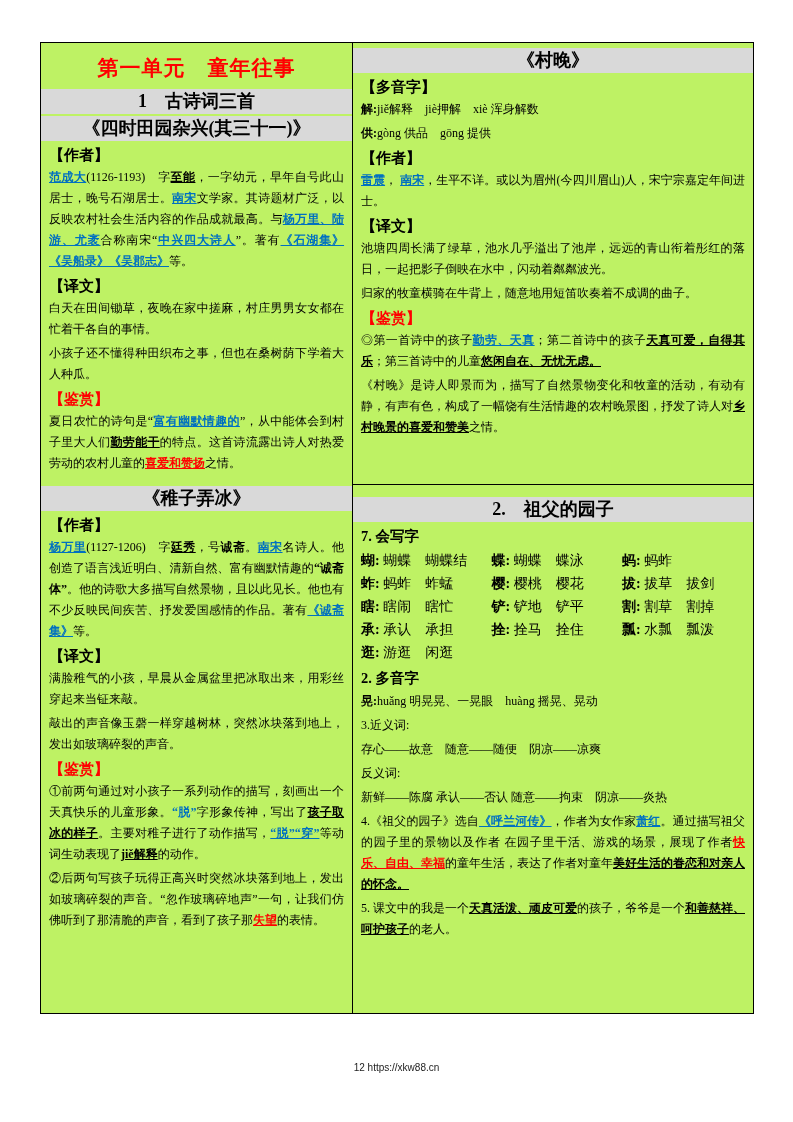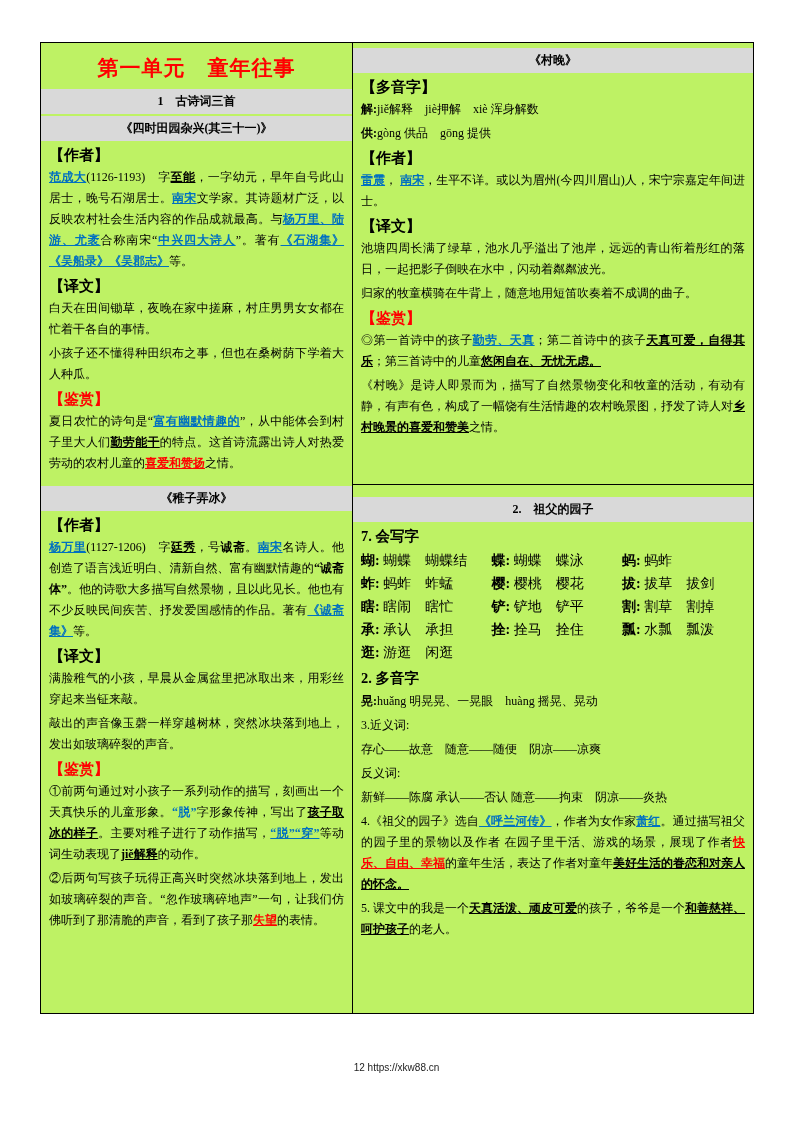--- a/index.html
+++ b/index.html
@@ -12,21 +12,21 @@
     border:1.5px solid #000;box-sizing:border-box;display:flex;background:#bef264;font-family:Liberation Serif, serif;
   }
   .col{box-sizing:border-box;padding:3px 8px;overflow:hidden;}
   .col-left{width:312px;border-right:1.5px solid #000;}
   .col-right{flex:1;}
   .unit-title{
     color:#ff0000;font-size:21px;font-weight:700;text-align:center;
     margin:8px 0 7px;letter-spacing:1px;
   }
   .sec-bar{
-    background:#d9d9d9;font-weight:700;text-align:center;font-size:12px;
+    background:#d9d9d9;font-weight:700;text-align:center;font-size:18px;
     padding:3px 0;margin:2px -8px;line-height:19px;
   }
   .mt{margin-top:12px;}
   .label{font-weight:700;font-size:15px;margin:4px 0 1px;line-height:21px;}
   .label-red{color:#ff0000;}
   .sub-label{font-weight:700;font-size:14.5px;margin:4px 0 2px;line-height:21px;}
   .para{margin:0 0 3px;font-size:12px;line-height:21px;text-align:justify;}
   .word-row{display:flex;font-size:14px;line-height:23px;}
   .wcell{box-sizing:border-box;}
   .wcell:nth-child(1){width:34%;}

